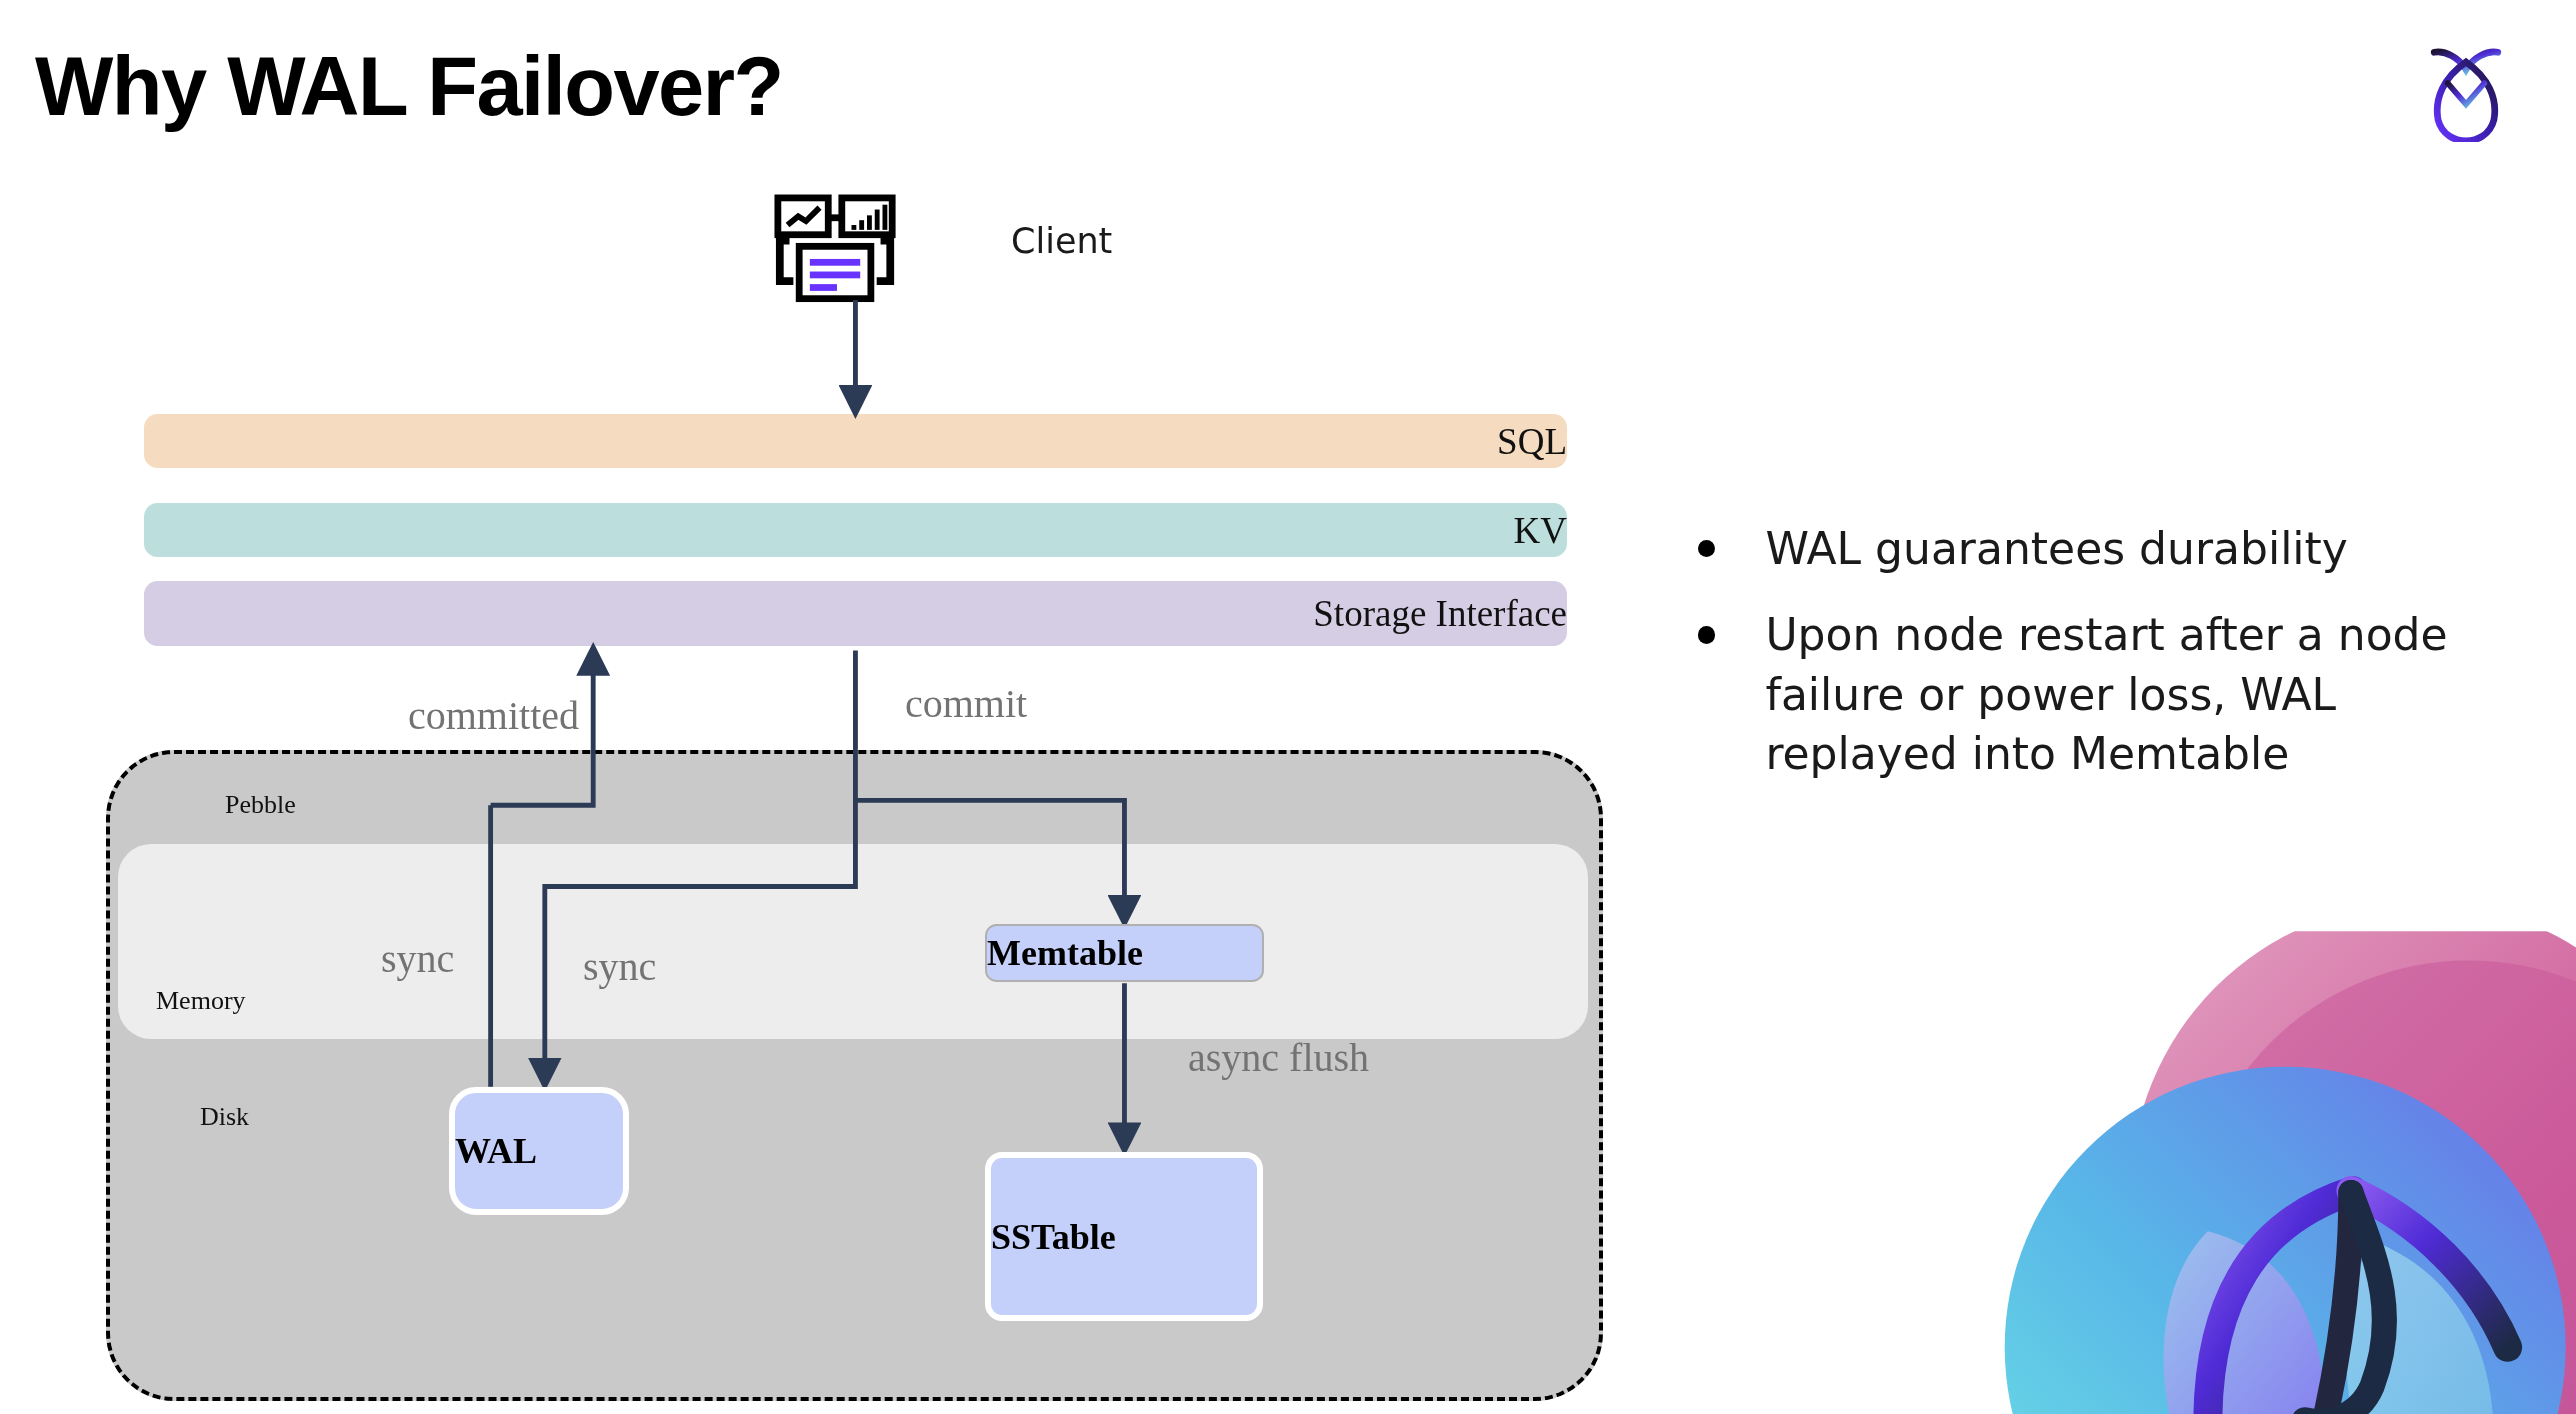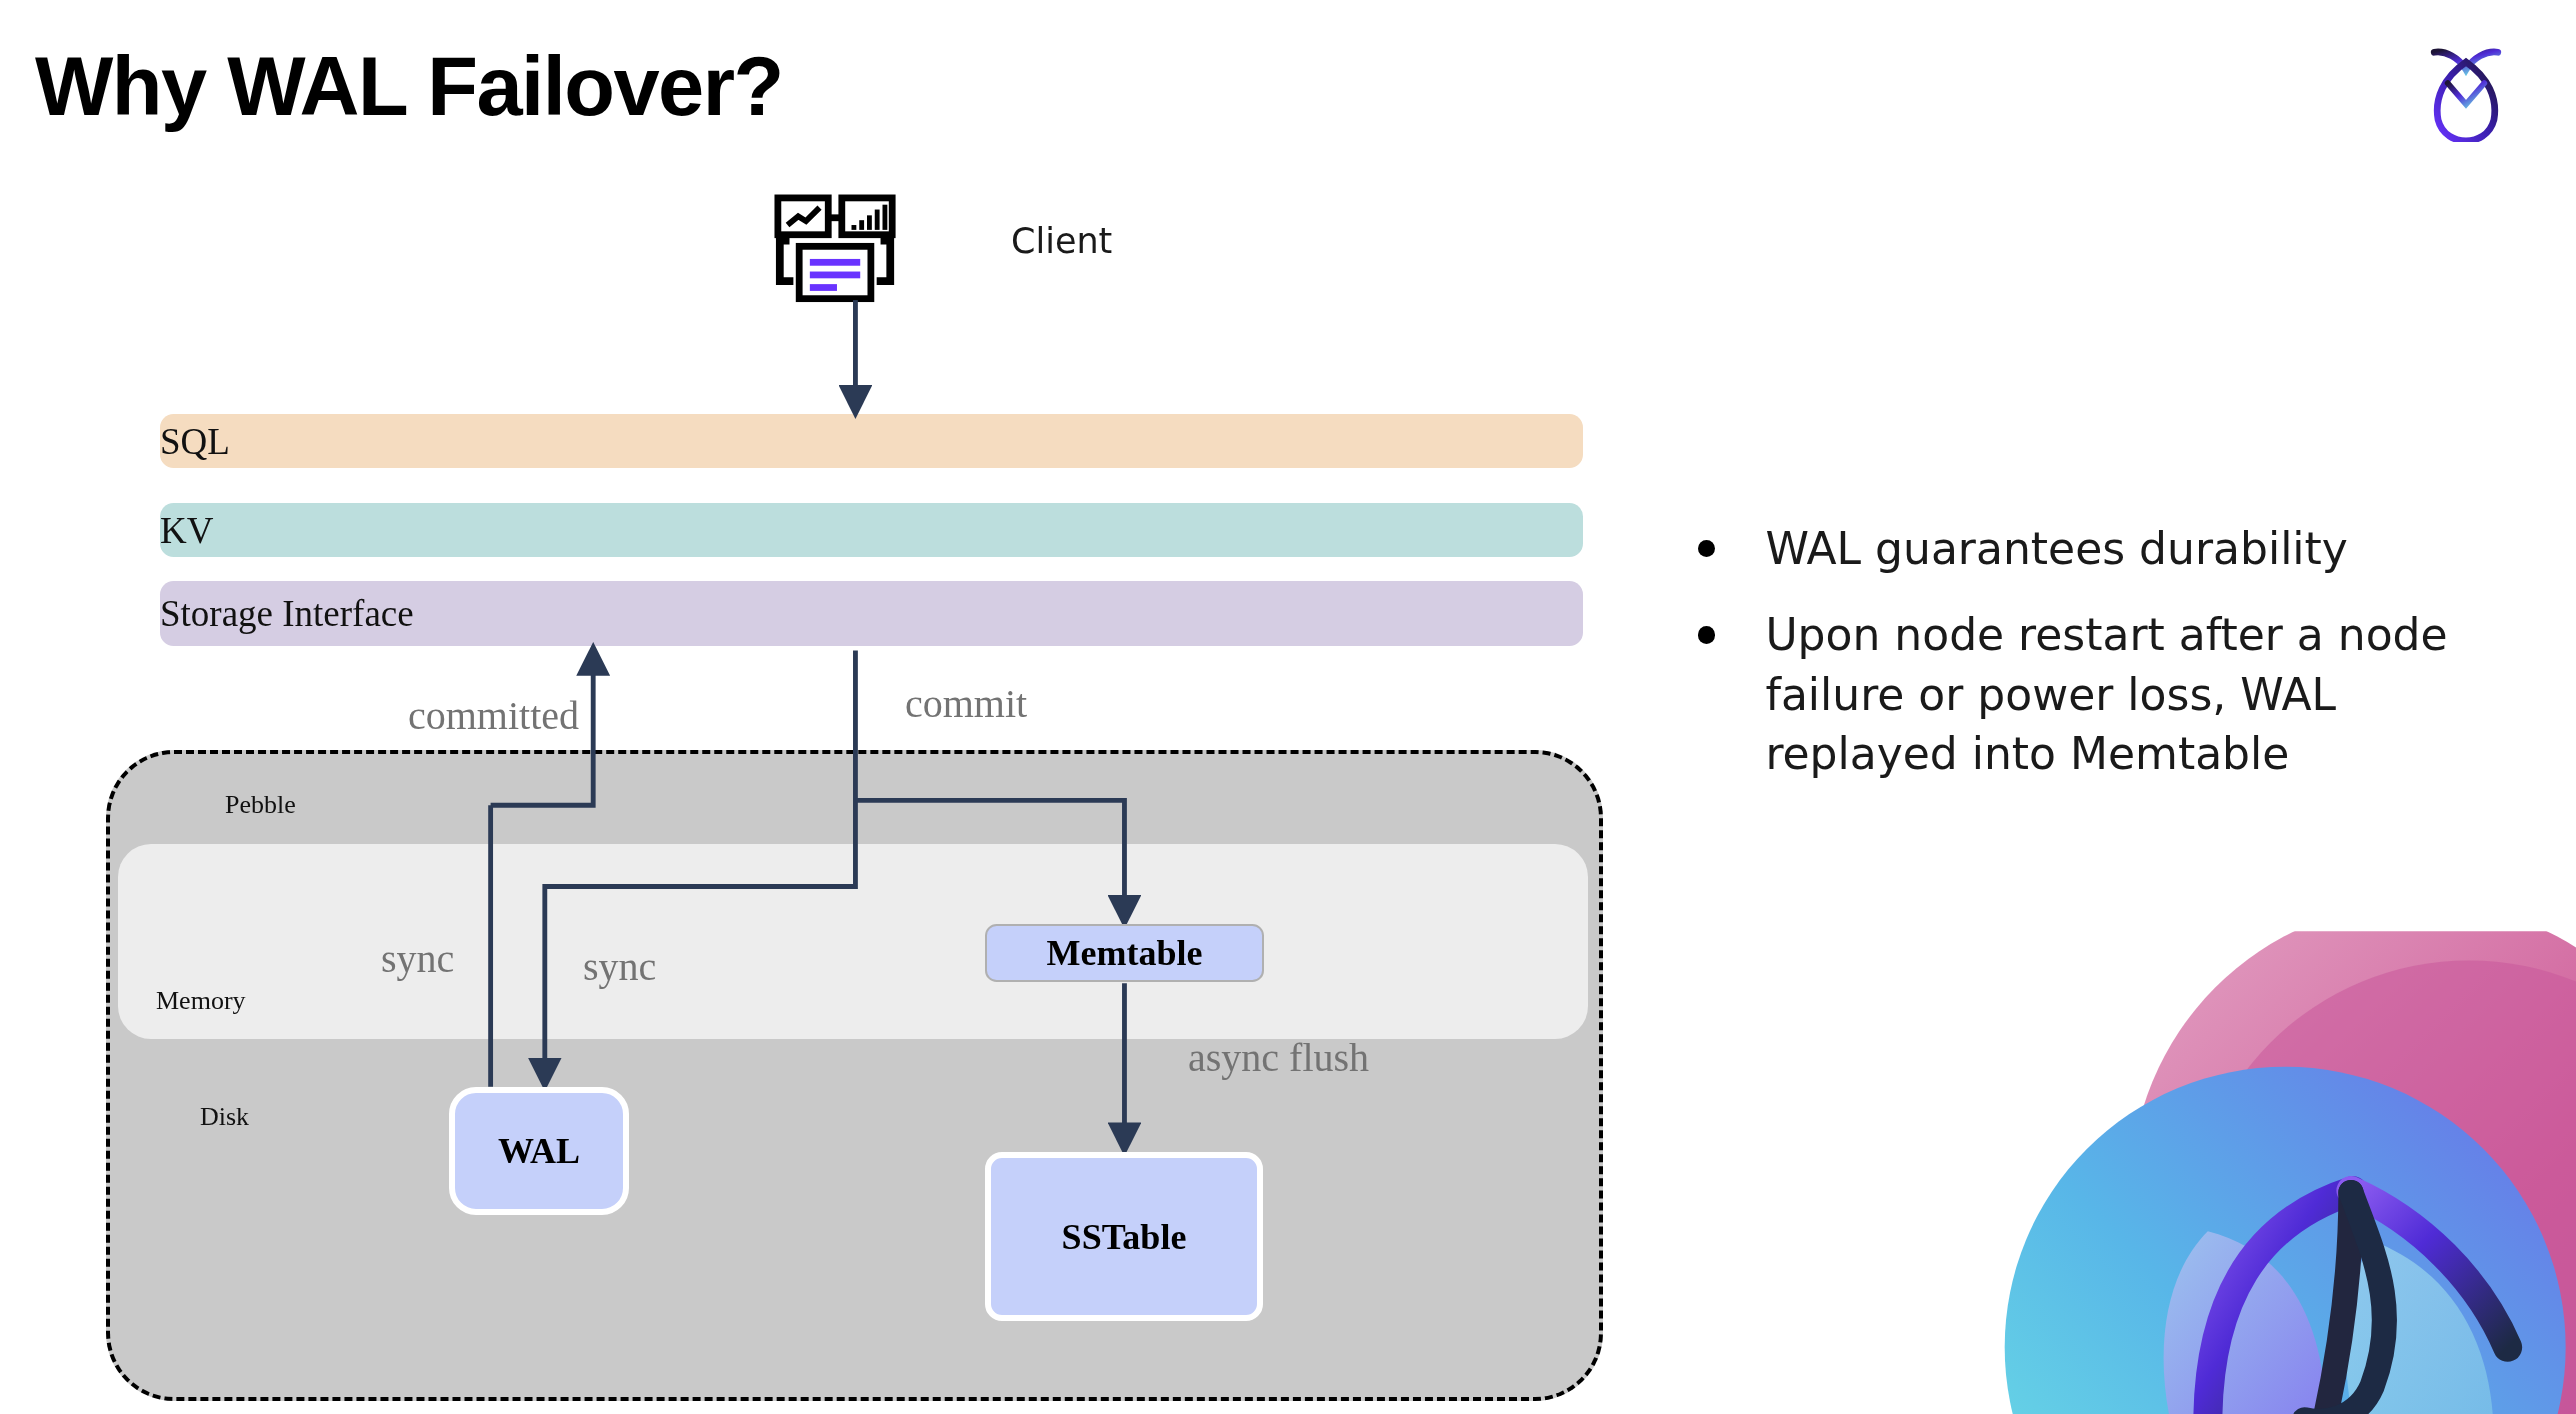--- a/index.html
+++ b/index.html
@@ -72,25 +72,24 @@
   }
 
   
   .layer-bar {
     position: absolute;
     left: 144px;
     width: 1423px;
     border-radius: 13.5px;
     display: flex;
     align-items: center;
-    justify-content: flex-start;
+    justify-content: flex-end;
     font-family: "Liberation Serif", serif;
     font-size: 37px;
     color: #111111;
-    margin-left: 16px;
   }
   #bar-sql    { top: 414px; height: 54px; background: #f5dcc0; }
   #bar-kv     { top: 503px; height: 54px; background: #bcdedd; }
   #bar-storage{ top: 581px; height: 65px; background: #d5cde3; }
 
   
   #pebble-container {
     position: absolute;
     left: 106px;
     top: 750px;
@@ -120,21 +119,20 @@
   #label-pebble { left: 225px; top: 790px; }
   #label-memory { left: 156px; top: 986px; }
   #label-disk   { left: 200px; top: 1102px; }
 
   
   .node-box {
     position: absolute;
     background: #c5d0fa;
     display: flex;
     align-items: center;
-    justify-content: center;
     font-family: "Liberation Serif", serif;
     font-weight: 700;
     font-size: 36px;
     color: #000000;
     box-sizing: border-box;
   }
   #node-memtable {
     left: 985px; top: 924px; width: 279px; height: 58px;
     border: 2.9px solid #b0b0b0;
     border-radius: 11.6px;

